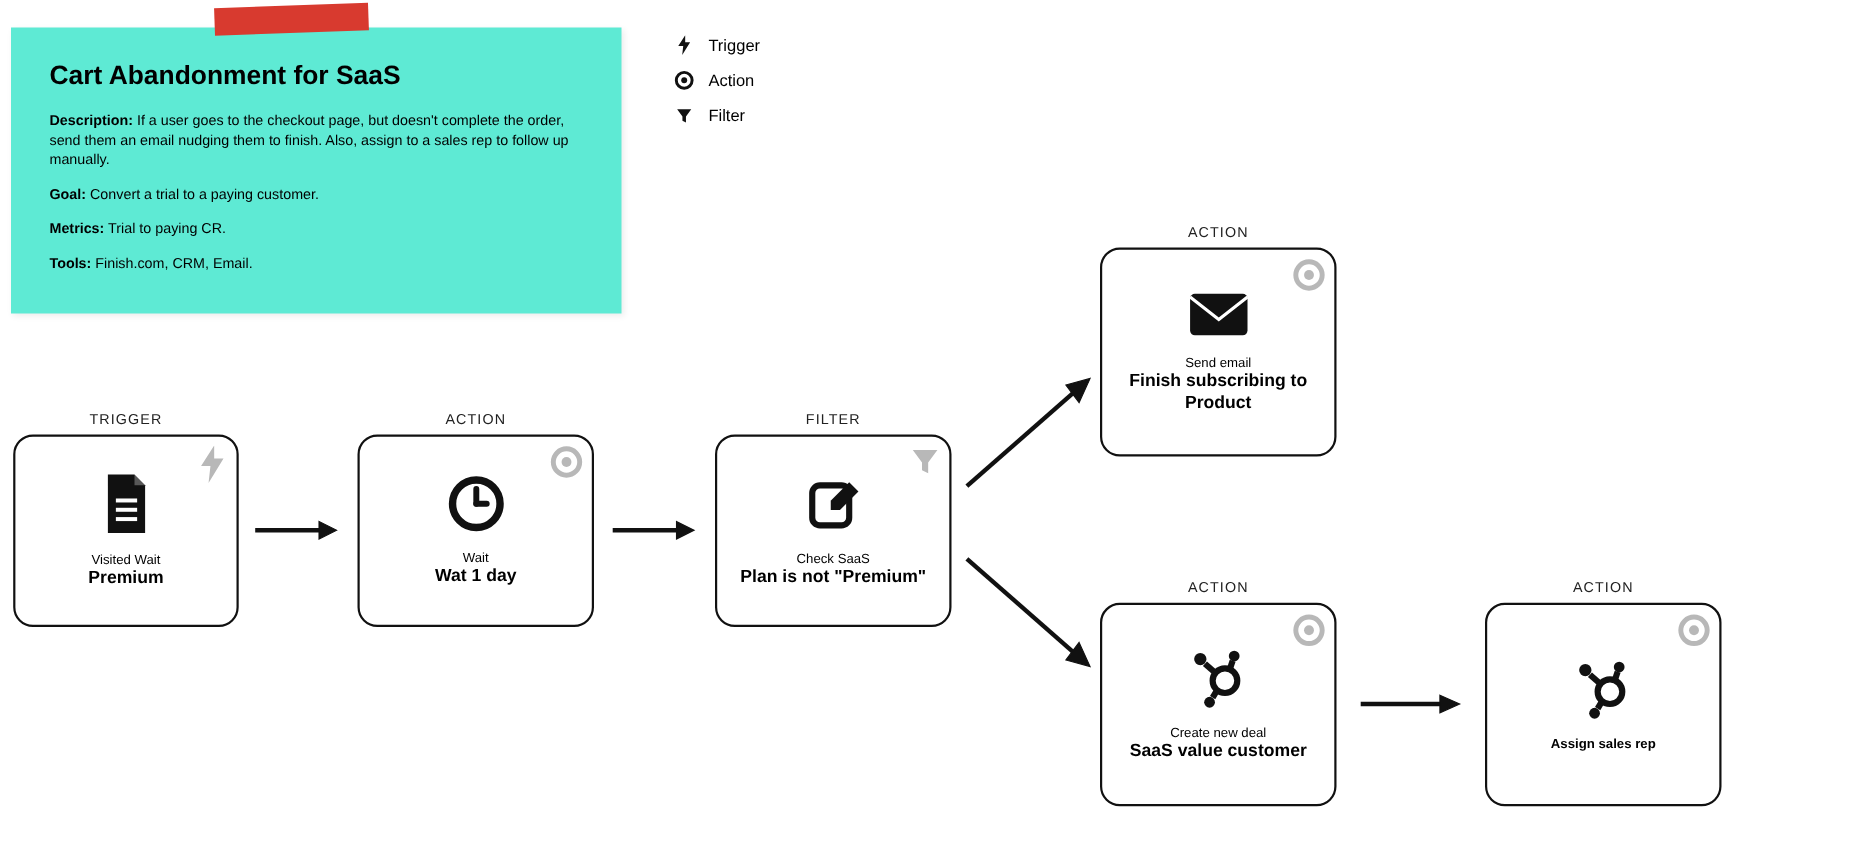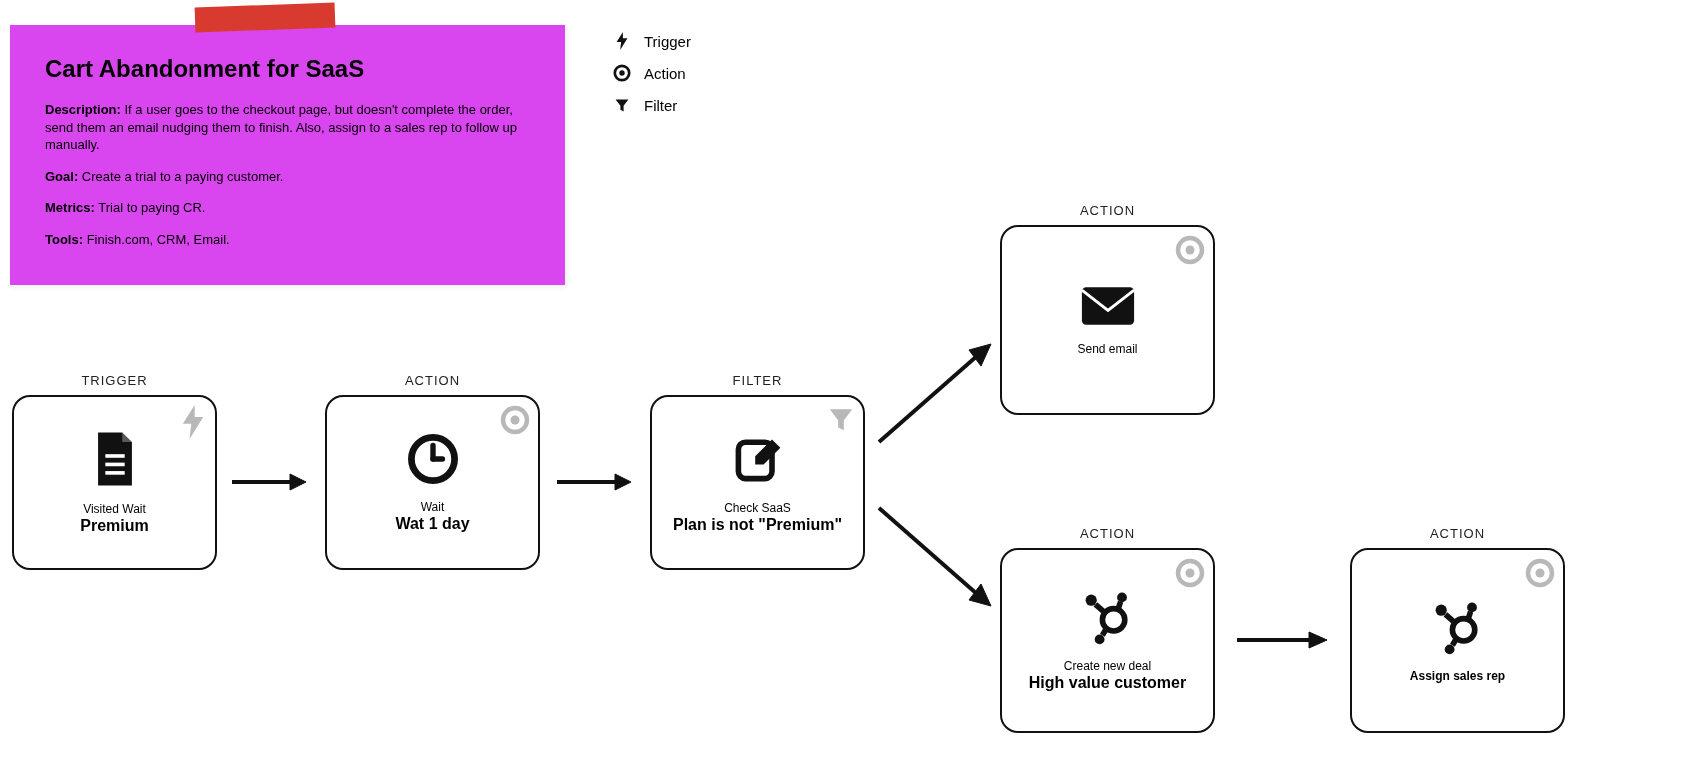--- a/index.html
+++ b/index.html
@@ -2,21 +2,21 @@
 <html><head>
 <meta charset="utf-8">
 <style>
 * { box-sizing: border-box; margin: 0; padding: 0; }
 body { font-family: "Comic Sans MS", "Segoe Script", cursive, sans-serif; background: #fff; width: 1701px; height: 774px; position: relative; }
 
 .sticky {
   position: absolute;
   left: 10px; top: 25px;
   width: 555px; height: 260px;
-  background: #d946ef;
+  background: #5eead4;
   padding: 30px 35px;
   box-shadow: 2px 2px 6px rgba(0,0,0,0.08);
 }
 .tape {
   position: absolute;
   left: 195px; top: 5px;
   width: 140px; height: 25px;
   background: #d83a2f;
   transform: rotate(-2deg);
   z-index: 2;
@@ -74,21 +74,21 @@
 <div class="tape"></div>
 
 <div class="sticky">
   <h2>Cart Abandonment for SaaS</h2>
   <p>
     <span class="k">Description:</span>
     <span>If a user goes to the checkout page, but doesn't complete the order, send them an email nudging them to finish. Also, assign to a sales rep to follow up manually.</span>
   </p>
   <p>
     <span class="k">Goal:</span>
-    <span>Create a trial to a paying customer.</span>
+    <span>Convert a trial to a paying customer.</span>
   </p>
   <p>
     <span class="k">Metrics:</span>
     <span>Trial to paying CR.</span>
   </p>
   <p>
     <span class="k">Tools:</span>
     <span>Finish.com, CRM, Email.</span>
   </p>
 </div>
@@ -187,20 +187,21 @@
         <circle cx="10" cy="10" r="3" fill="#b8b8b8"></circle>
       </svg>
   </div>
   <div class="center-icon">
     <svg width="58" height="44" viewBox="0 0 40 30">
         <rect x="2" y="2" width="36" height="26" rx="3" fill="#111"></rect>
         <path d="M2 4 L20 18 L38 4" fill="none" stroke="#fff" stroke-width="2"></path>
       </svg>
   </div>
   <div class="line1">Send email</div>
+  <div class="line2">Finish subscribing to Product</div>
 </div>
 
 <div class="node" style="left:1000px; top:548px; width:215px; height:185px;">
   <div class="type-label">ACTION</div>
   <div class="corner-icon">
     <svg width="30" height="30" viewBox="0 0 20 20">
         <circle cx="10" cy="10" r="8" fill="none" stroke="#b8b8b8" stroke-width="3"></circle>
         <circle cx="10" cy="10" r="3" fill="#b8b8b8"></circle>
       </svg>
   </div>
@@ -209,21 +210,21 @@
         <circle cx="24" cy="22" r="8" fill="none" stroke="#111" stroke-width="4"></circle>
         <circle cx="8" cy="8" r="4" fill="#111"></circle>
         <circle cx="30" cy="6" r="3.5" fill="#111"></circle>
         <circle cx="14" cy="36" r="3.5" fill="#111"></circle>
         <line x1="11" y1="11" x2="19" y2="18" stroke="#111" stroke-width="4"></line>
         <line x1="29" y1="9" x2="27" y2="15" stroke="#111" stroke-width="4"></line>
         <line x1="19" y1="28" x2="16" y2="33" stroke="#111" stroke-width="4"></line>
       </svg>
   </div>
   <div class="line1">Create new deal</div>
-  <div class="line2">High value customer</div>
+  <div class="line2">SaaS value customer</div>
 </div>
 
 <div class="node" style="left:1350px; top:548px; width:215px; height:185px;">
   <div class="type-label">ACTION</div>
   <div class="corner-icon">
     <svg width="30" height="30" viewBox="0 0 20 20">
         <circle cx="10" cy="10" r="8" fill="none" stroke="#b8b8b8" stroke-width="3"></circle>
         <circle cx="10" cy="10" r="3" fill="#b8b8b8"></circle>
       </svg>
   </div>

